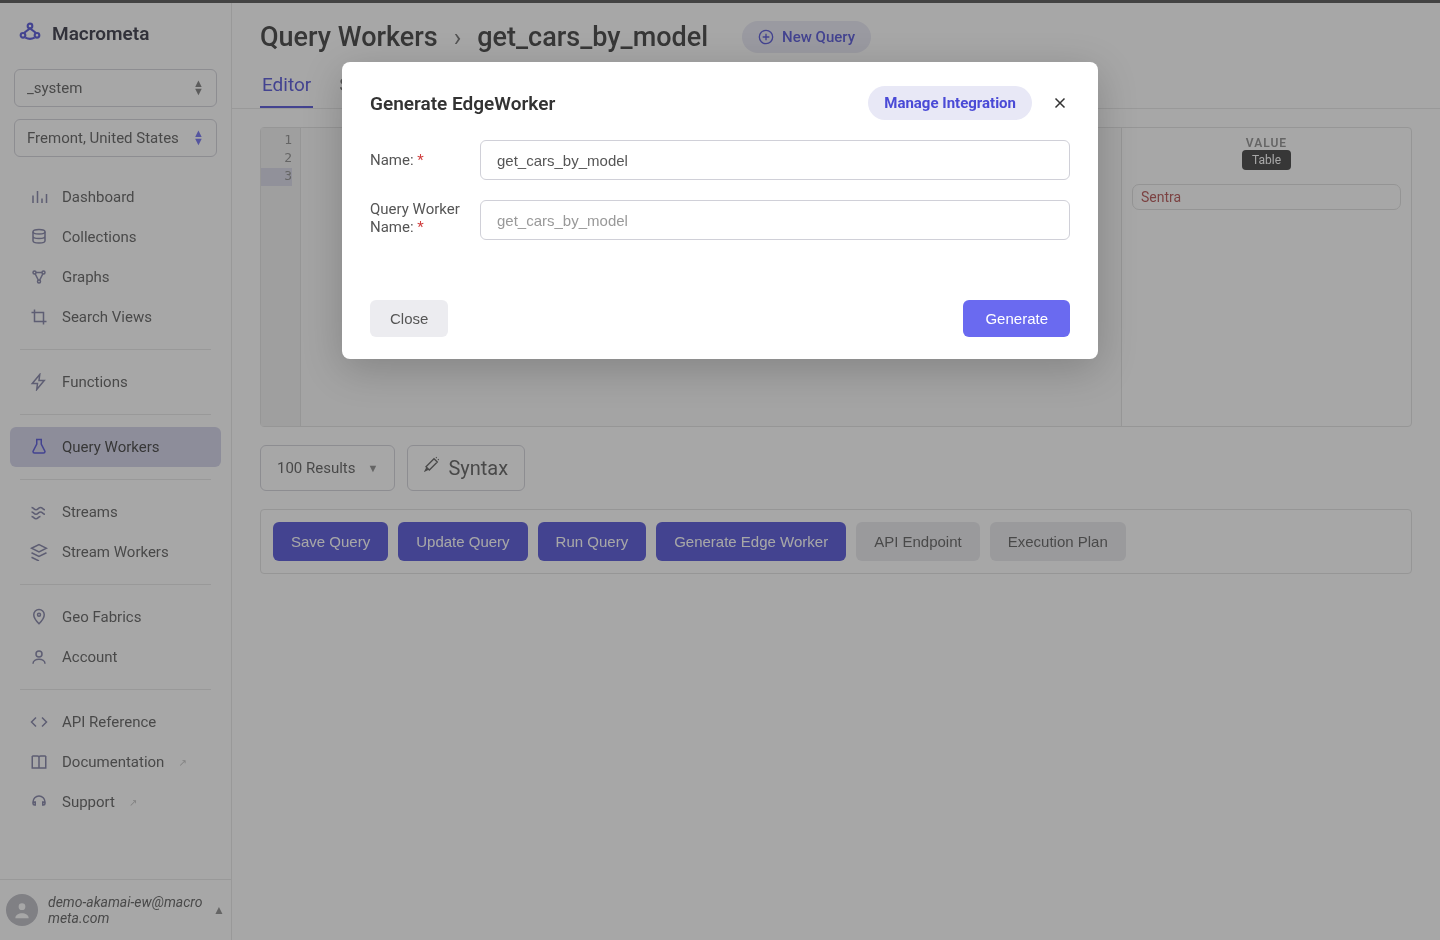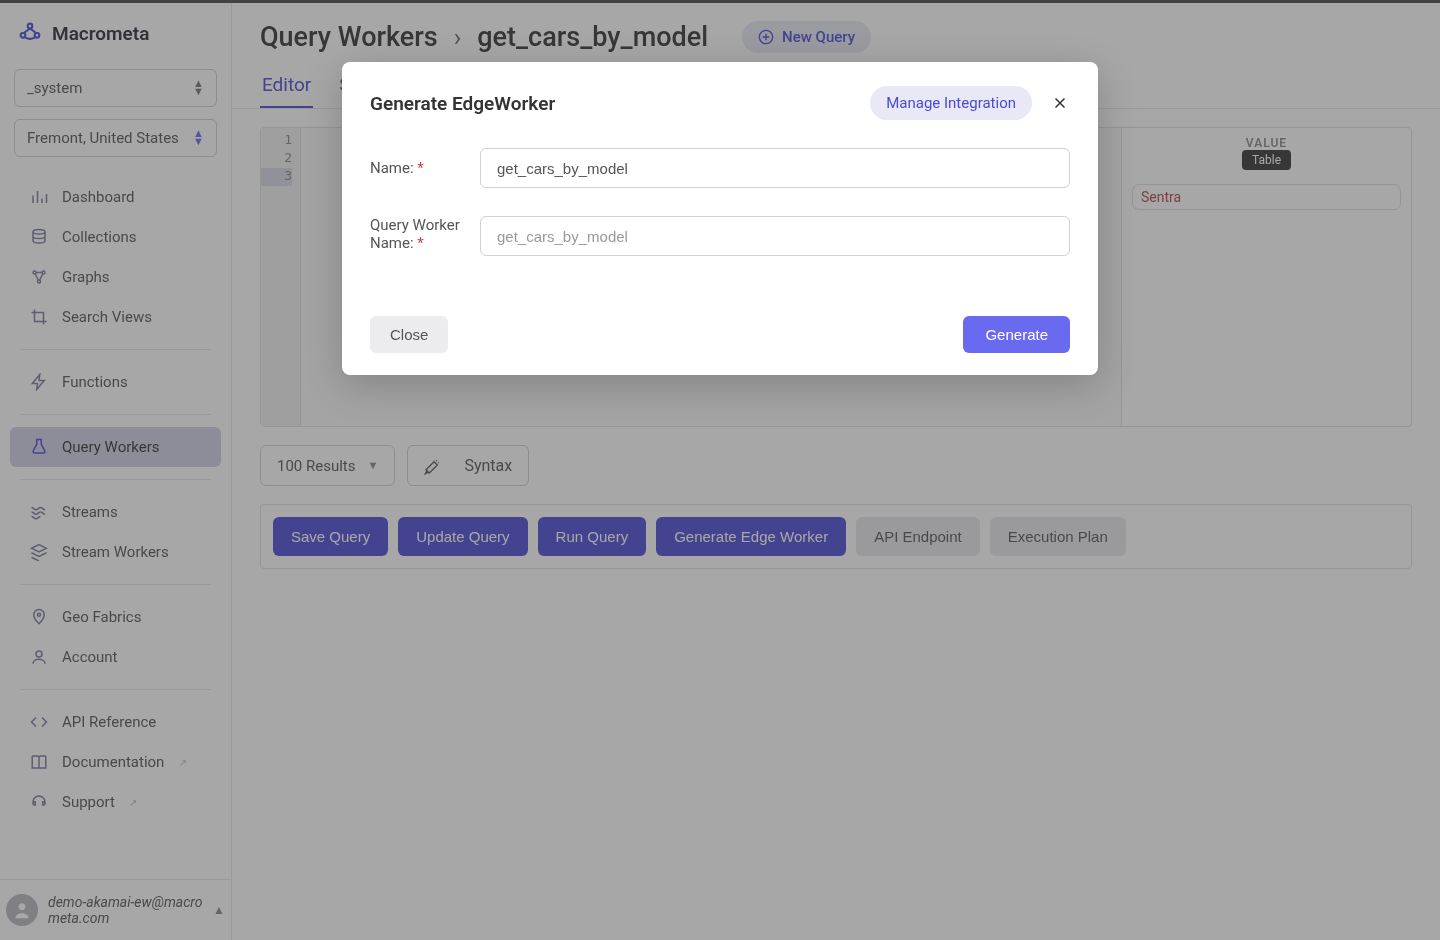--- a/index.html
+++ b/index.html
@@ -57,37 +57,37 @@
 
 .bind-panel { width: 290px; border-left:1px solid #e0e0e0; display:flex; flex-direction:column; }
 .bind-header { display:flex; justify-content:space-between; align-items:center; padding: 8px 12px; flex-direction: column; }
 .bind-title { font-size:12px; letter-spacing:1px; color:#888; font-weight:600; }
 .table-chip { background:#333; color:#fff; font-size:12px; padding:3px 10px; border-radius:4px; }
 .bind-input { margin: 6px 10px; height: 26px; border:1px solid #ddd; border-radius:7px; padding: 0 8px; color: #b04848; font-size:14px; display:flex; align-items:center; }
 
 .controls-row { display:flex; gap:12px; margin-top: 18px; }
 .dropdown { display:flex; align-items:center; gap:12px; border:1px solid #d0d0d8; border-radius:6px; padding: 10px 16px; color:#555; font-size:15px; background:#fff; }
 .chevron-down { font-size:11px; color:#888; }
-.syntax-btn { display:flex; align-items:flex-end; gap:24px; border:1px solid #d0d0d8; border-radius:6px; padding: 10px 16px; color:#555; font-size:16px; background:#fff; }
+.syntax-btn { display:flex; align-items:flex-start; gap:8px; border:1px solid #d0d0d8; border-radius:6px; padding: 10px 16px; color:#555; font-size:20px; background:#fff; }
 
 .action-bar { margin-top: 18px; border:1px solid #e0e0e0; border-radius:4px; padding: 12px; display:flex; gap:10px; }
 .btn { padding: 11px 18px; border-radius:6px; font-size:15px; font-weight:500; border:none; cursor:pointer; }
 .btn-primary { background: #4a4ad6; color:#fff; }
 .btn-grey { background: #e8e8ec; color: #555; }
 
 
 .overlay { position:absolute; inset:0; background: rgba(60,60,60,0.45); display:flex; align-items:flex-start; justify-content:center; padding-top: 62px; }
 .modal { width: 756px; background:#fff; border-radius:8px; padding: 24px 28px 22px; box-shadow: 0 10px 40px rgba(0,0,0,0.2); }
 .modal-header { display:flex; align-items:center; justify-content:space-between;text-align:right; }
 .modal-title { font-size: 19px; font-weight:600; color:#333; }
 .modal-header-right { display:flex; align-items:center; gap: 18px; }
-.manage-link { background:#e8e8f6; color:#4a4ad6; padding:8px 16px; border-radius:18px; font-size:15px; font-weight:400; }
+.manage-link { background:#e8e8f6; color:#4a4ad6; padding:8px 16px; border-radius:18px; font-size:15px; font-weight:700; }
 .close-x { width: 20px; height:20px; cursor:pointer; color:#333; display:flex; align-items:center; justify-content:center; font-size:20px; }
 
-.form-row { display:flex; align-items:center; margin-top: 28px; gap: 18px; }
+.form-row { display:flex; align-items:center; margin-top: 20px; gap: 18px; }
 .form-row.top { align-items:flex-start; }
 .form-label { width: 92px; color:#555; font-size:15px; }
 .form-label .req { color:#d04040; }
 .form-input { flex:1; height: 40px; border:1px solid #d0d0d8; border-radius:6px; padding: 0 16px; font-size:15px; color:#555; }
 .form-input.focused { border:2px solid #6a6af0; outline:none; }
 .form-input.disabled { background:#fff; color:#999; }
 
 .modal-footer { display:flex; justify-content:space-between; margin-top: 60px; }
 .btn-close { background:#ececf0; color:#555; padding:10px 20px; border-radius:6px; font-size:15px; border:none; }
 .btn-generate { background:#6a6af0; color:#fff; padding:10px 22px; border-radius:6px; font-size:15px; border:none; font-weight:500; }

